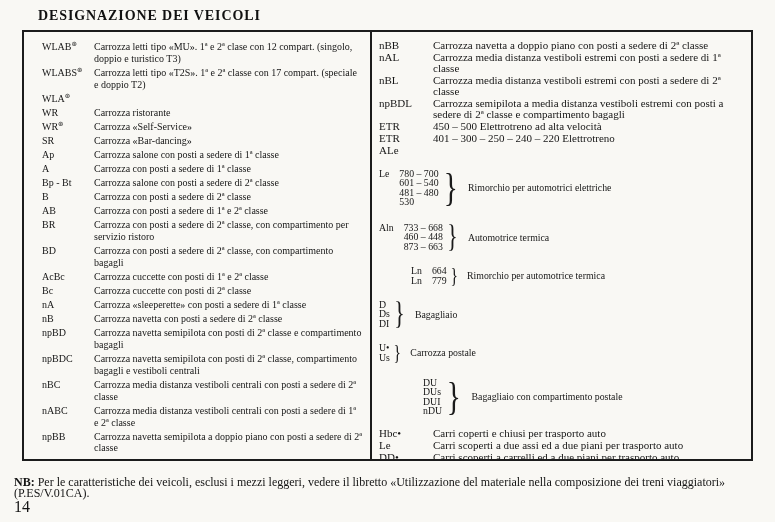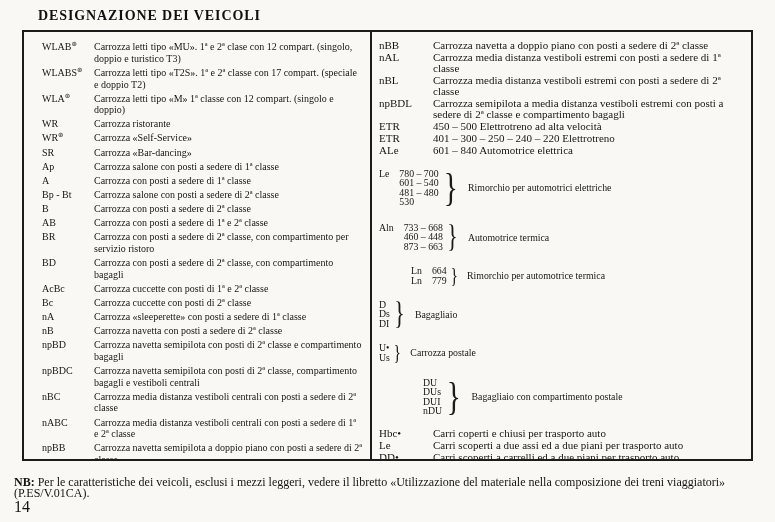--- a/index.html
+++ b/index.html
@@ -94,21 +94,20 @@
         <div class="entry">
           <span class="code">WLAB<sup>⊛</sup></span>
           <span class="desc">Carrozza letti tipo «MU». 1ª e 2ª clase con 12 compart. (singolo, doppio e turistico T3)</span>
         </div>
         <div class="entry">
           <span class="code">WLABS<sup>⊛</sup></span>
           <span class="desc">Carrozza letti tipo «T2S». 1ª e 2ª classe con 17 compart. (speciale e doppio T2)</span>
         </div>
         <div class="entry">
           <span class="code">WLA<sup>⊛</sup></span>
-          <span class="desc">Carrozza letti tipo «M» 1ª classe con 12 compart. (singolo e doppio)</span>
         </div>
         <div class="entry">
           <span class="code">WR</span>
           <span class="desc">Carrozza ristorante</span>
         </div>
         <div class="entry">
           <span class="code">WR<sup>⊛</sup></span>
           <span class="desc">Carrozza «Self-Service»</span>
         </div>
         <div class="entry">
@@ -201,21 +200,20 @@
           <div class="entry">
             <span class="code">ETR</span>
             <span class="desc">450 – 500 Elettrotreno ad alta velocità</span>
           </div>
           <div class="entry">
             <span class="code">ETR</span>
             <span class="desc">401 – 300 – 250 – 240 – 220 Elettrotreno</span>
           </div>
           <div class="entry">
             <span class="code">ALe</span>
-            <span class="desc">601 – 840 Automotrice elettrica</span>
           </div>
         </div>
       <div class="groups-wrap" id="right-groups">
           <div class="group">
             <div class="grows" style="grid-template-columns: max-content max-content;">
               <span>Le</span>
               <span>780 – 700</span>
               <span></span>
               <span>601 – 540</span>
               <span></span>

